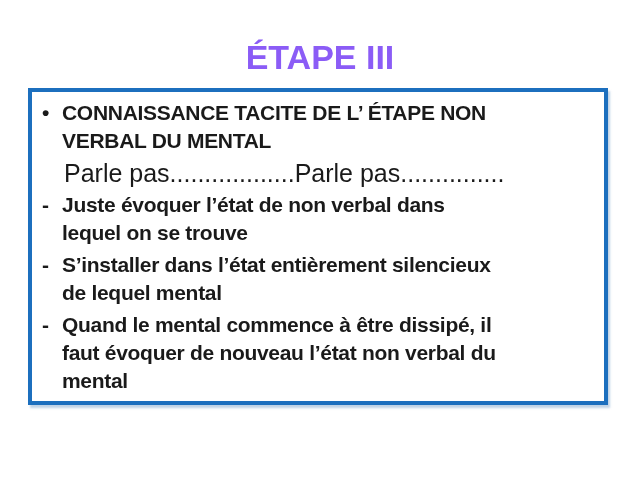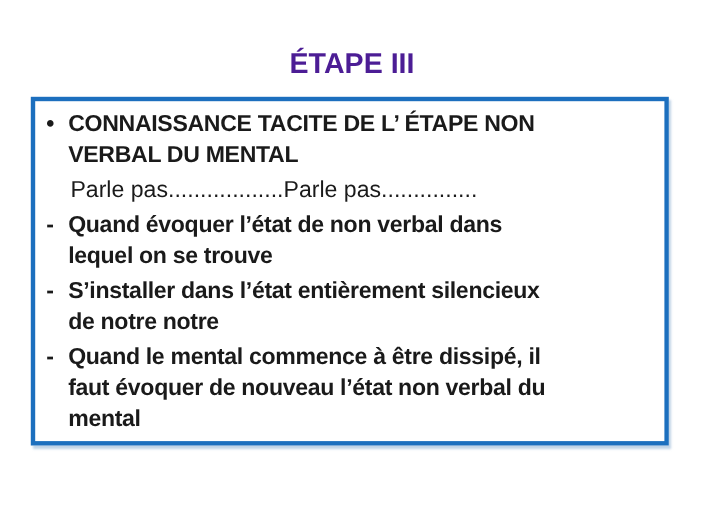--- a/index.html
+++ b/index.html
@@ -11,24 +11,24 @@
     background: #ffffff;
     overflow: hidden;
     font-family: "Liberation Sans", sans-serif;
   }
   .slide-title {
     position: absolute;
     top: 42px;
     left: 0;
     width: 100%;
     text-align: center;
-    font-size: 26px;
+    font-size: 34px;
     line-height: 30px;
     font-weight: bold;
-    color: #4c1d95;
+    color: #8b5cf6;
     letter-spacing: 0px;
   }
   .content-box {
     position: absolute;
     left: 28px;
     top: 88px;
     width: 580px;
     height: 317px;
     box-sizing: border-box;
     border: 4px solid #1c6fbe;
@@ -52,21 +52,21 @@
     text-align: left;
     padding-left: 4px;
     box-sizing: border-box;
   }
   .item .item-text {
     flex: 1 1 auto;
     white-space: pre-line;
   }
   .item.regular {
     font-weight: normal;
-    font-size: 21px;
+    font-size: 25px;
     letter-spacing: 0px;
   }
   .item.regular .item-text { padding-left: 2px; }
 </style>
 </head>
 <body>
 
 <div class="slide">
 
   <div class="slide-title">ÉTAPE III</div>
@@ -79,28 +79,28 @@
 VERBAL DU MENTAL</span>
     </div>
 
     <div class="item regular">
       <span class="bullet"></span>
       <span class="item-text">Parle pas..................Parle pas...............</span>
     </div>
 
     <div class="item">
       <span class="bullet">-</span>
-      <span class="item-text">Quand évoquer l’état de non verbal dans
+      <span class="item-text">Juste évoquer l’état de non verbal dans
 lequel on se trouve</span>
     </div>
 
     <div class="item">
       <span class="bullet">-</span>
       <span class="item-text">S’installer dans l’état entièrement silencieux
-de notre notre</span>
+de lequel mental</span>
     </div>
 
     <div class="item">
       <span class="bullet">-</span>
       <span class="item-text">Quand le mental commence à être dissipé, il
 faut évoquer de nouveau l’état non verbal du
 mental</span>
     </div>
 
   </div>

